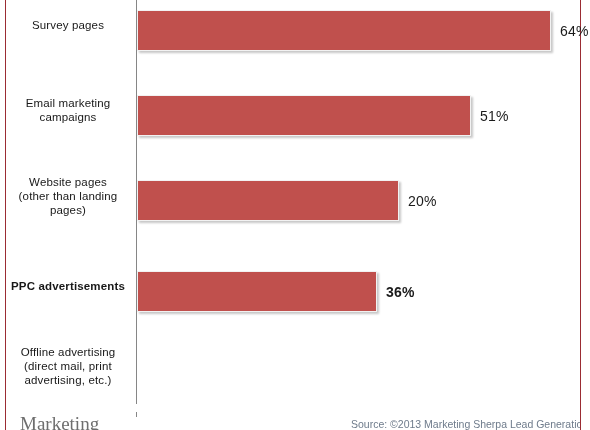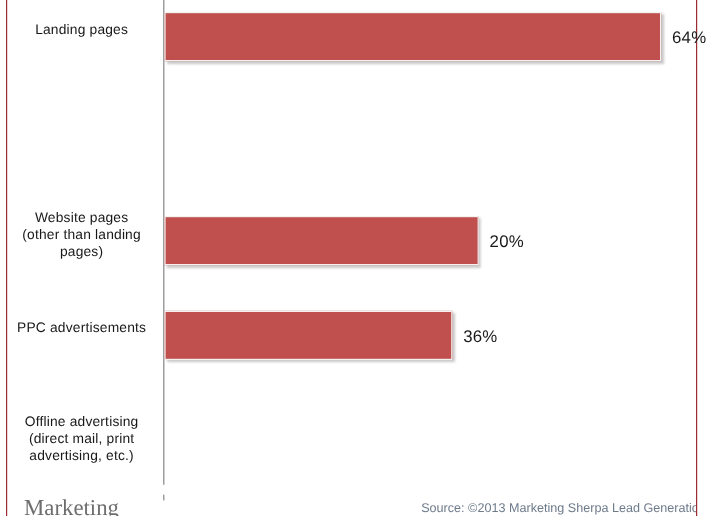--- a/index.html
+++ b/index.html
@@ -135,37 +135,44 @@
 
 <div id="slide">
 
   <div class="frame-rule left"></div>
   <div class="frame-rule right"></div>
 
   <div id="chart">
     <div id="category-axis"></div>
 
     <div class="cat-row" style="top:3px;">
-      <div class="cat-label" style="top:15px;">Landing pages</div>
+      <div class="cat-label" style="top:15px;">Survey pages</div>
       <div class="bar-wrap" style="top:7px; width:414px;">
         <div class="bar"></div>
         <span class="bar-value">64%</span>
       </div>
     </div>
 
+    <div class="cat-row" style="top:88px;">
+      <div class="cat-label" style="top:8px;">Email marketing<br>campaigns</div>
+      <div class="bar-wrap" style="top:7px; width:334px;">
+        <div class="bar"></div>
+        <span class="bar-value">51%</span>
+      </div>
+    </div>
 
     <div class="cat-row" style="top:173px;">
       <div class="cat-label" style="top:2px;">Website pages<br>(other than landing<br>pages)</div>
       <div class="bar-wrap" style="top:7px; width:262px;">
         <div class="bar"></div>
         <span class="bar-value">20%</span>
       </div>
     </div>
 
-    <div class="cat-row" style="top:252px;">
+    <div class="cat-row" style="top:264px;font-weight:bold;">
       <div class="cat-label" style="top:15px;">PPC advertisements</div>
       <div class="bar-wrap" style="top:7px; width:240px;">
         <div class="bar"></div>
         <span class="bar-value">36%</span>
       </div>
     </div>
 
     <div class="cat-row" style="top:343px;">
       <div class="cat-label" style="top:2px;">Offline advertising<br>(direct mail, print<br>advertising, etc.)</div>
     </div>

